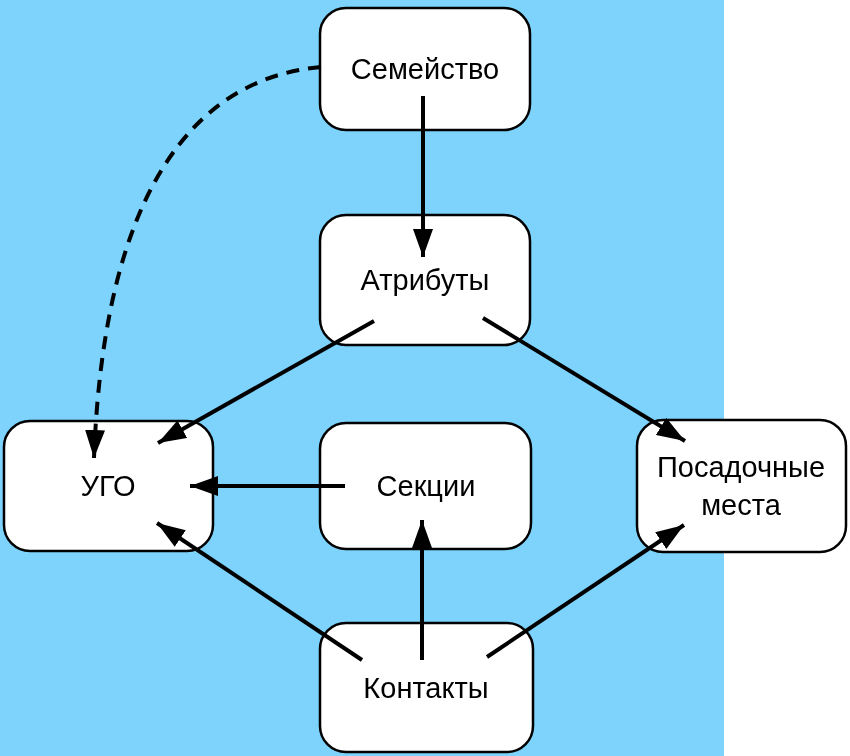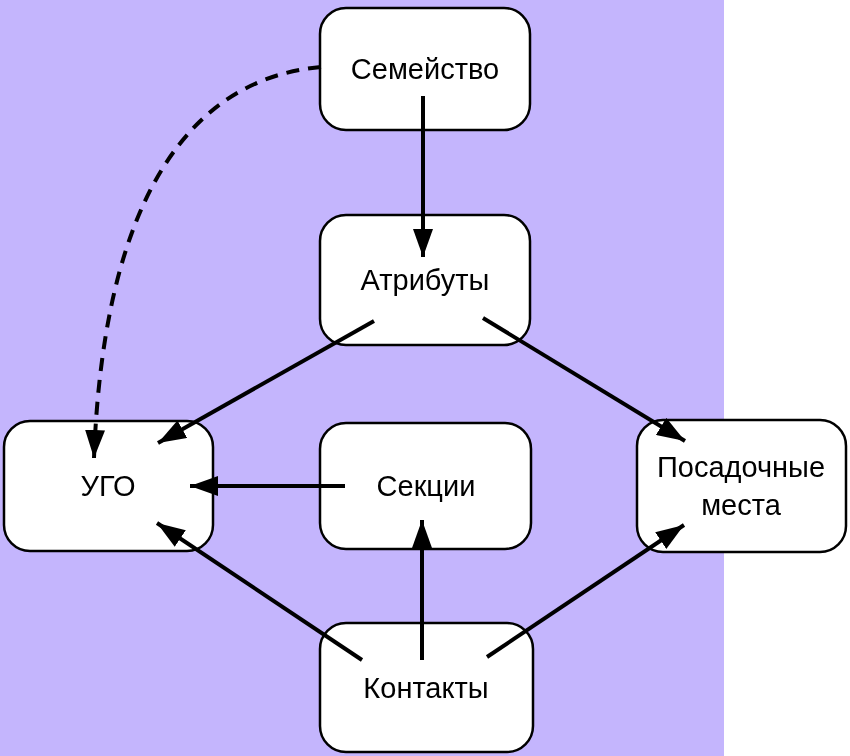--- a/index.html
+++ b/index.html
@@ -8,21 +8,21 @@
     background: #ffffff;
     width: 850px;
     height: 756px;
     overflow: hidden;
     font-family: "Liberation Sans", sans-serif;
   }
   .diagram-wrap {
     position: relative;
     width: 724px;
     height: 756px;
-    background: #c4b5fd;
+    background: #7dd3fc;
   }
   svg {
     display: block;
   }
   .node-box {
     fill: #ffffff;
     stroke: #000000;
     stroke-width: 2.5;
   }
   .node-label {

